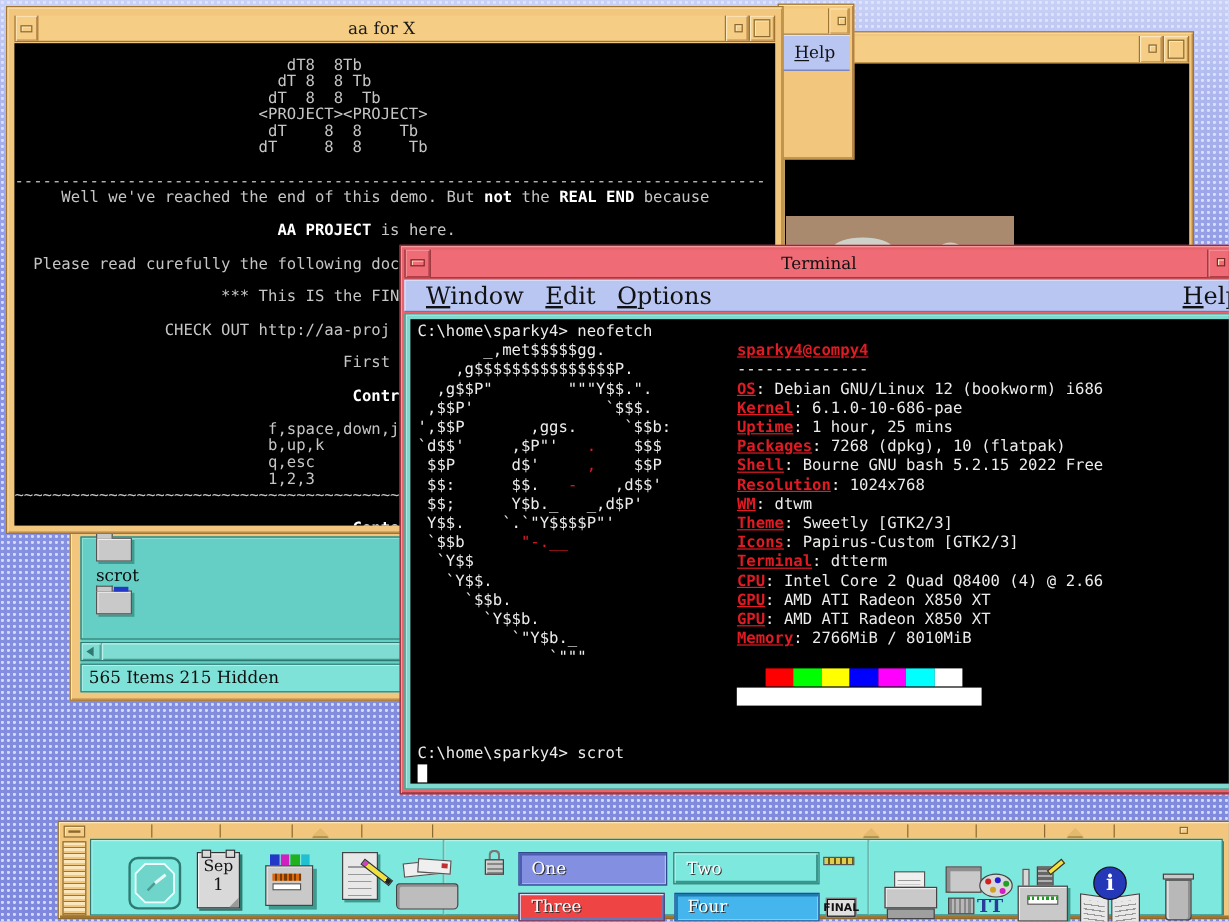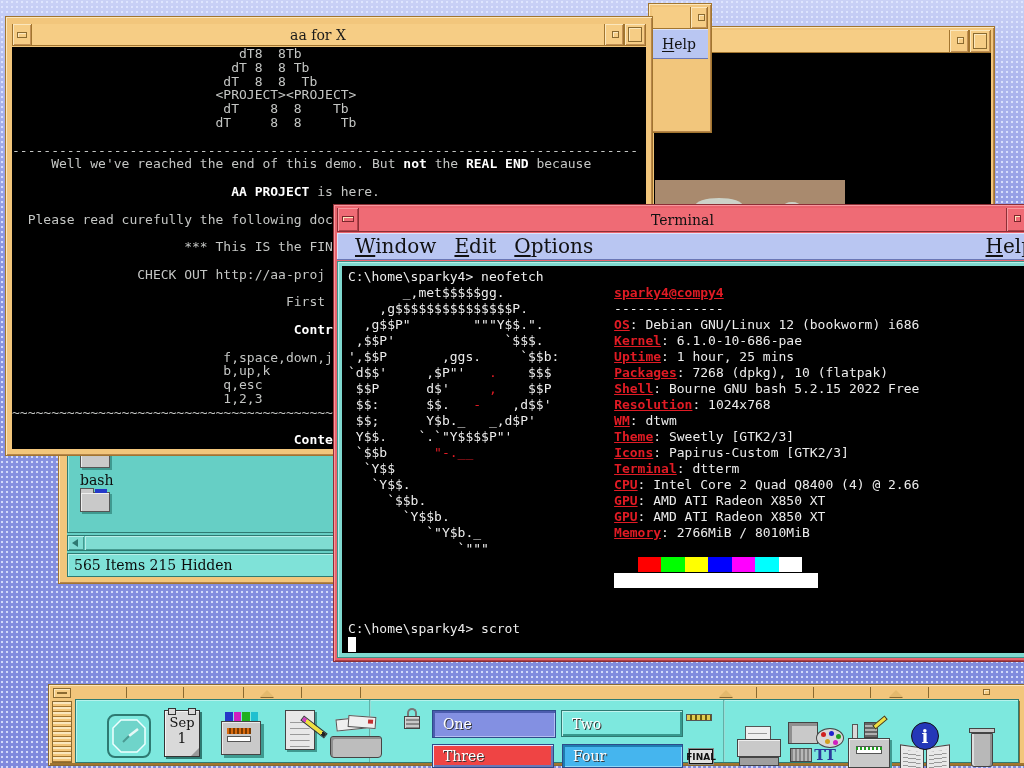--- a/index.html
+++ b/index.html
@@ -48,24 +48,24 @@
   .sg-b  { color:#ffffff; font-weight:bold; }
   .sg-r  { color:#e01b24; }
   .sg-rb { color:#e01b24; font-weight:bold;text-decoration:underline; }
   .sg-c0 { background:#000000; } .sg-c1 { background:#ff0000; }
   .sg-c2 { background:#00ff00; } .sg-c3 { background:#ffff00; }
   .sg-c4 { background:#0000ff; } .sg-c5 { background:#ff00ff; }
   .sg-c6 { background:#00ffff; } .sg-c7 { background:#ffffff; }
   .sg-cw { background:#ffffff; }
   .sg-cur{ background:#ffffff; }
   
-  #aa-win { left:5px; top:16px; width:648px; height:440px; z-index:4; }
+  #aa-win { left:5px; top:5px; width:648px; height:440px; z-index:4; }
   #aa-title { left:6px; top:7px; right:6px; height:22px; }
   #aa-content { position:absolute; left:6px; top:30px; right:6px; bottom:6px;
-        font-size:13px; line-height:13.8px; overflow:hidden; padding-top:0; }
+        font-size:13px; line-height:13.8px; overflow:hidden; padding-top:12px; }
   
   #term-win { left:333px; top:204px; width:719px; height:458px; z-index:5; }
   #term-title { left:3px; top:3px; right:3px; height:24px; }
   #term-menubar { position:absolute; left:3px; top:28px; right:3px; height:27px;
         background:#b9c6f2; border-bottom:1px solid #6a77b5;
         display:flex; align-items:center; font-size:20px; color:#111;
         box-shadow: inset 1px 1px 0 #dde4fa; }
   #term-menubar .mi { margin-left:18px; }
   #term-menubar .help { margin-left:auto; margin-right:14px; }
   .ul { text-decoration:underline; text-underline-offset:2px; }
@@ -296,21 +296,21 @@
   <div class="otitle" id="strip-title">
     <span class="minb"></span>
   </div>
   <div id="strip-help"><span class="ul">H</span>elp</div>
 </div>
 
 <div class="win ofr" id="fm-win">
   <div id="fm-inner">
     <div id="fm-view">
       <div class="folder" style="left:12px;top:0px;"></div>
-      <div id="fm-label">bash</div>
+      <div id="fm-label">scrot</div>
       <div class="folder" style="left:12px;top:44px;">
         <i class="blue-tab"></i>
       </div>
     </div>
     <div id="fm-hscroll">
       <span class="harrow"></span>
       <span class="hthumb"></span>
     </div>
     <div id="fm-status">565 Items 215 Hidden</div>
   </div>

